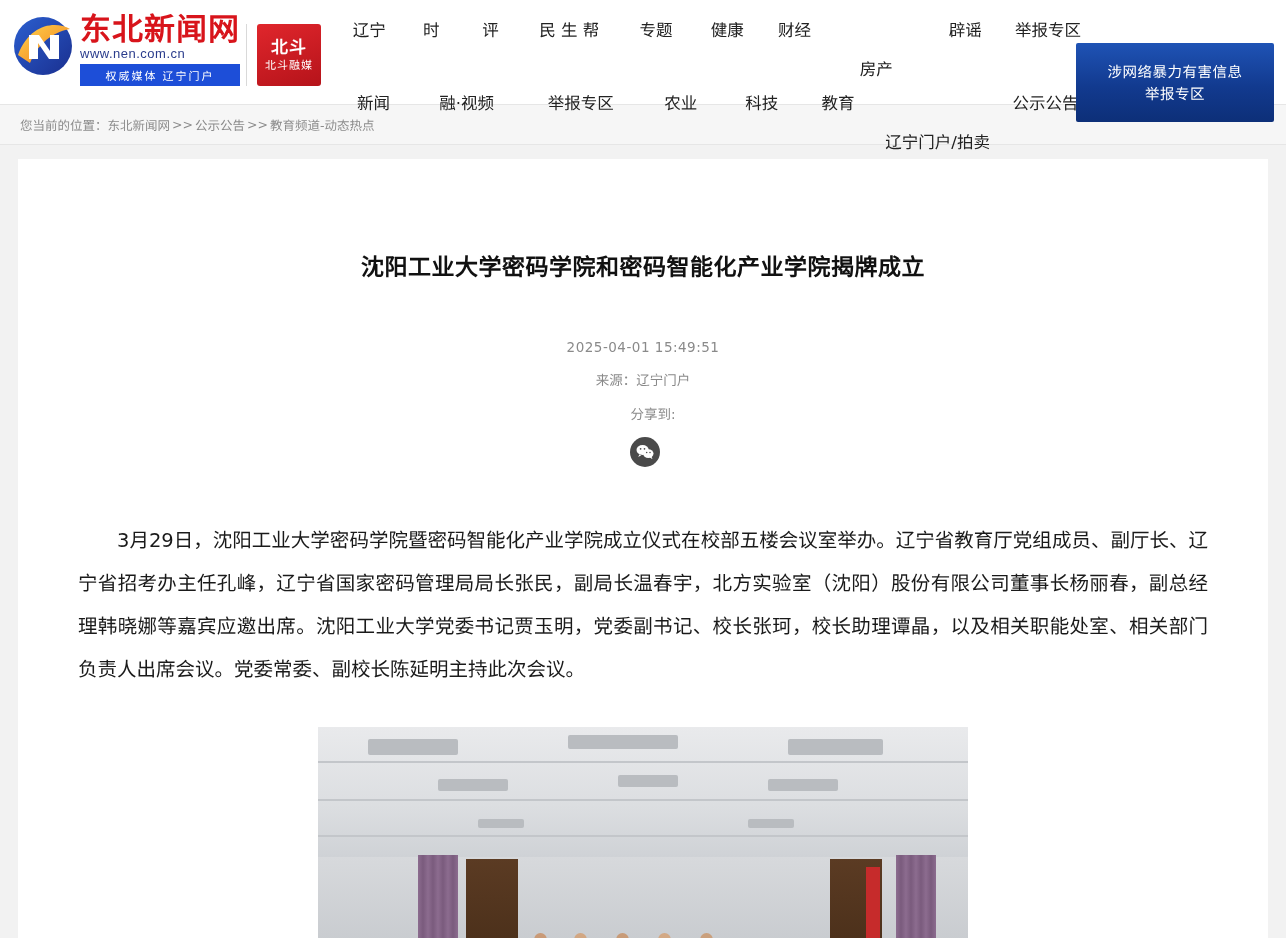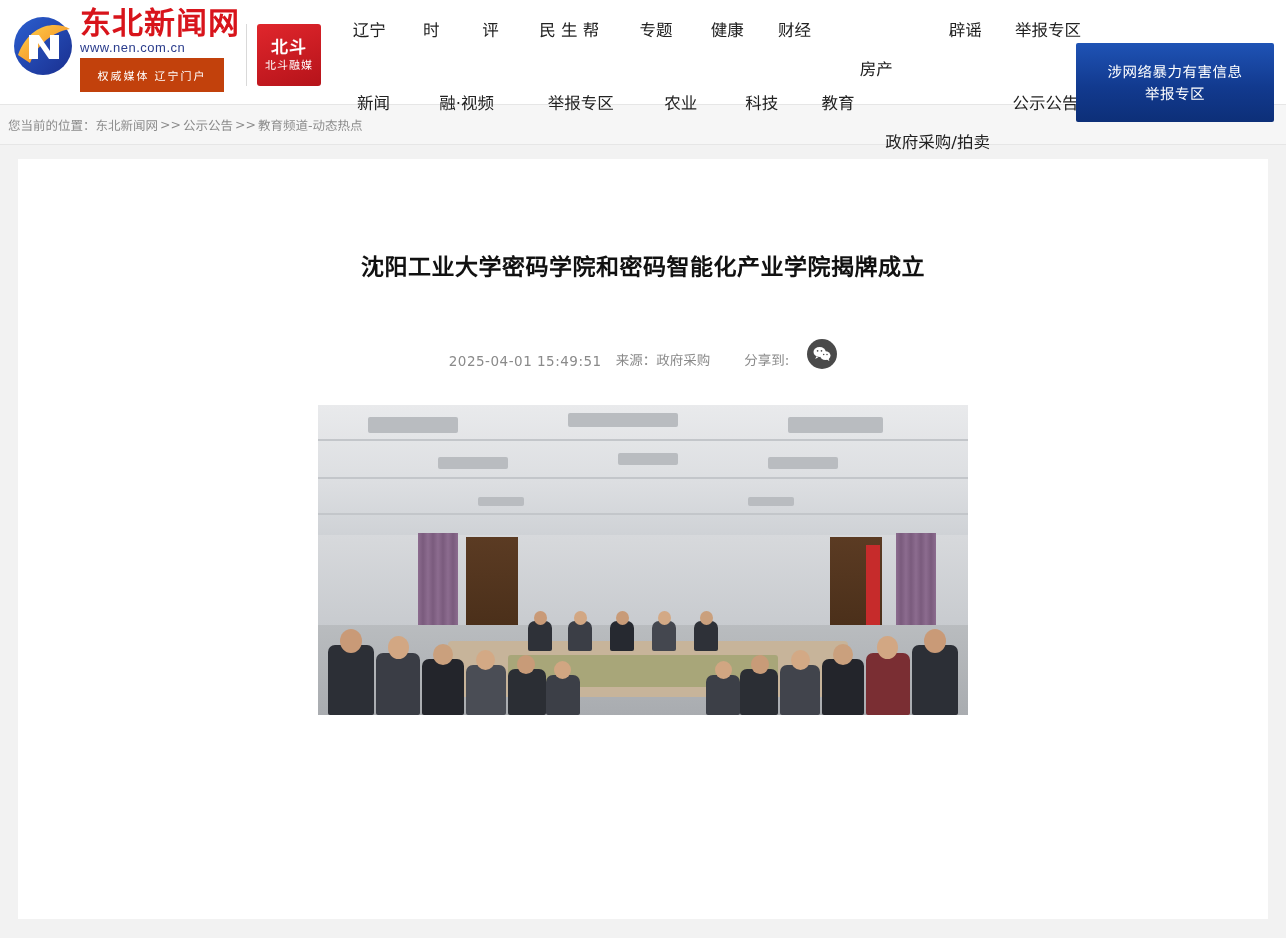--- a/index.html
+++ b/index.html
@@ -58,26 +58,26 @@
     margin-left: 72px;
     font-size: 13px;
     color: #2a3c8c;
     letter-spacing: 0.5px;
     line-height: 16px;
     font-family: "Liberation Sans", sans-serif;
   }
   .logo-sub {
     margin-left: 72px;
     margin-top: 2px;
-    background: #c2410c;
+    background: #1d4ed8;
     color: #fff;
     font-size: 11px;
-    padding: 9px 4px;
+    padding: 3px 4px;
     display: inline-block;
-    width: 144px;
+    width: 160px;
     text-align: center;
     letter-spacing: 2px;
   }
   .logo-divider {
     width: 1px;
     height: 62px;
     background: #d9d9d9;
     margin: 12px 10px 0 6px;
   }
   .beidou {
@@ -152,21 +152,21 @@
   }
 
   
   .breadcrumb-bar {
     background: #f6f6f6;
     border-top: 1px solid #e6e6e6;
     border-bottom: 1px solid #e6e6e6;
     height: 41px;
     display: flex;
     align-items: center;
-    padding-left: 8px;
+    padding-left: 20px;
     font-size: 12.5px;
     color: #8c8c8c;
     font-family: "DejaVu Sans", sans-serif;
   }
   .breadcrumb-bar a { color: #8c8c8c; text-decoration: none; cursor: pointer; }
   .bc-sep { margin: 0 2px; }
 
   
   .content-wrap {
     background: #fff;
@@ -180,26 +180,27 @@
     font-weight: bold;
     color: #111;
     line-height: 48px;
     margin: 44px 0 0 0;
     letter-spacing: 0.5px;
     font-family: "DejaVu Sans", sans-serif;
   }
   .article-meta {
     margin-top: 48px;
     display: flex;
-    align-items: flex-end;
+    align-items: center;
     justify-content: center;
     font-size: 13.5px;
     color: #8a8a8a;
     gap: 14px;
     font-family: "DejaVu Sans", sans-serif;
+    flex-direction: column;
   }
   .meta-date { letter-spacing: 0.5px; }
   .meta-source {}
   .meta-share { margin-left: 20px; }
   .wechat-icon {
     width: 30px; height: 30px;
     border-radius: 50%;
     background: #4a4a4a;
     display: inline-flex;
     align-items: center;
@@ -348,21 +349,21 @@
         <div class="nav-item col-w9">辟谣</div>
         <div class="nav-item">举报专区</div>
       </div>
       <div class="nav-row">
         <div class="nav-item col-w1">新闻</div>
         <div class="nav-item col-w2" style="width:113px">融·视频</div>
         <div class="nav-item col-w4">举报专区</div>
         <div class="nav-item col-w5">农业</div>
         <div class="nav-item col-w6">科技</div>
         <div class="nav-item col-w7">教育</div>
-        <div class="nav-item col-w8">政府采购/拍卖</div>
+        <div class="nav-item col-w8">辽宁门户/拍卖</div>
         <div class="nav-item col-w9">公示公告</div>
       </div>
     </div>
 
     <div class="report-banner">
       <div>涉网络暴力有害信息</div>
       <div>举报专区</div>
     </div>
   </div>
 
@@ -374,36 +375,37 @@
     <span class="bc-sep">&gt;&gt;</span>
     <a>教育频道-动态热点</a>
   </div>
 
   <div class="content-wrap">
 
     <h1 class="article-title">沈阳工业大学密码学院和密码智能化产业学院揭牌成立</h1>
 
     <div class="article-meta">
       <span class="meta-date">2025-04-01 15:49:51</span>
-      <span class="meta-source">来源：政府采购</span>
+      <span class="meta-source">来源：辽宁门户</span>
       <span class="meta-share">分享到:</span>
       <span class="wechat-icon">
         <svg width="18" height="16" viewBox="0 0 18 16" aria-hidden="true">
           <ellipse cx="6.6" cy="6" rx="6.1" ry="5" fill="#ffffff"></ellipse>
           <path d="M3.5 10.2 L2.2 13 L5.3 11.3 Z" fill="#ffffff"></path>
           <circle cx="4.6" cy="4.8" r="0.85" fill="#4a4a4a"></circle>
           <circle cx="8.5" cy="4.8" r="0.85" fill="#4a4a4a"></circle>
           <ellipse cx="12.3" cy="9.6" rx="5.2" ry="4.3" fill="#ffffff"></ellipse>
           <path d="M15.4 12.6 L16.6 15 L13.6 13.6 Z" fill="#ffffff"></path>
           <circle cx="10.7" cy="8.6" r="0.75" fill="#4a4a4a"></circle>
           <circle cx="14" cy="8.6" r="0.75" fill="#4a4a4a"></circle>
         </svg>
       </span>
     </div>
 
+    <p class="article-body">3月29日，沈阳工业大学密码学院暨密码智能化产业学院成立仪式在校部五楼会议室举办。辽宁省教育厅党组成员、副厅长、辽宁省招考办主任孔峰，辽宁省国家密码管理局局长张民，副局长温春宇，北方实验室（沈阳）股份有限公司董事长杨丽春，副总经理韩晓娜等嘉宾应邀出席。沈阳工业大学党委书记贾玉明，党委副书记、校长张珂，校长助理谭晶，以及相关职能处室、相关部门负责人出席会议。党委常委、副校长陈延明主持此次会议。</p>
 
     <div class="article-figure">
       <div class="photo">
         <div class="ph-ceiling"></div>
         <div class="ph-ceil-line" style="top:34px"></div>
         <div class="ph-ceil-line" style="top:72px"></div>
         <div class="ph-ceil-line" style="top:108px"></div>
         <div class="ph-panel" style="left:50px;top:12px;width:90px;height:16px"></div>
         <div class="ph-panel" style="left:250px;top:8px;width:110px;height:14px"></div>
         <div class="ph-panel" style="left:470px;top:12px;width:95px;height:16px"></div>

